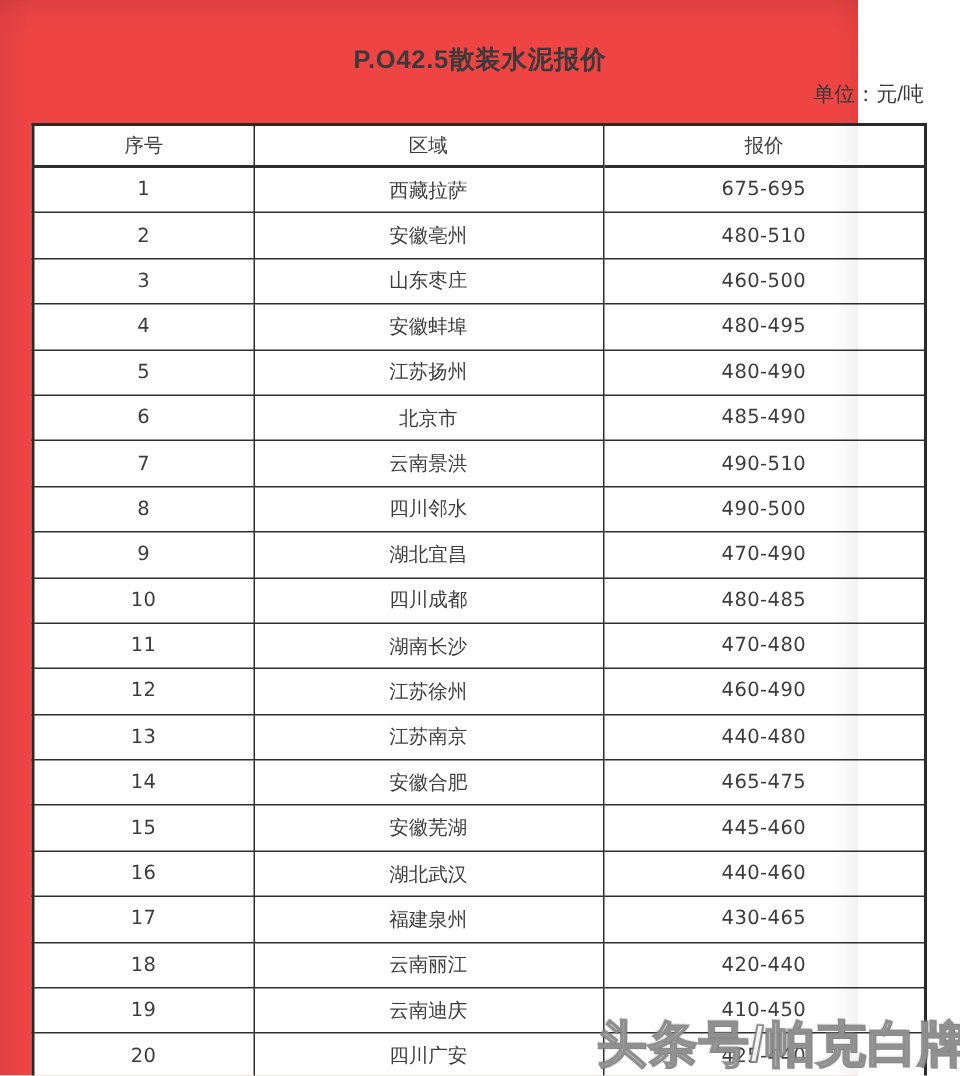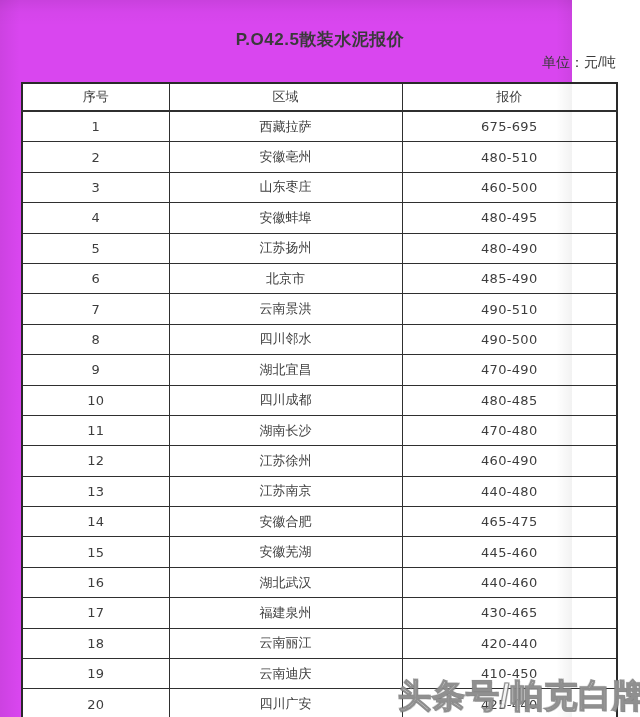--- a/index.html
+++ b/index.html
@@ -8,21 +8,21 @@
     width: 640px;
     height: 717px;
     overflow: hidden;
     background: #ffffff;
     font-family: "Liberation Sans", sans-serif;
   }
   .page {
     position: relative;
     width: 572px;
     height: 717px;
-    background: #d946ef;
+    background: #ef4444;
   }
   
   .photo-shade {
     position: absolute;
     inset: 0;
     pointer-events: none;
     background:
       linear-gradient(180deg, rgba(0,0,0,0.075), rgba(0,0,0,0.02) 12px, rgba(0,0,0,0) 26px),
       linear-gradient(90deg, rgba(0,0,0,0.06), rgba(0,0,0,0) 20px),
       linear-gradient(270deg, rgba(0,0,0,0.05), rgba(0,0,0,0) 16px);

